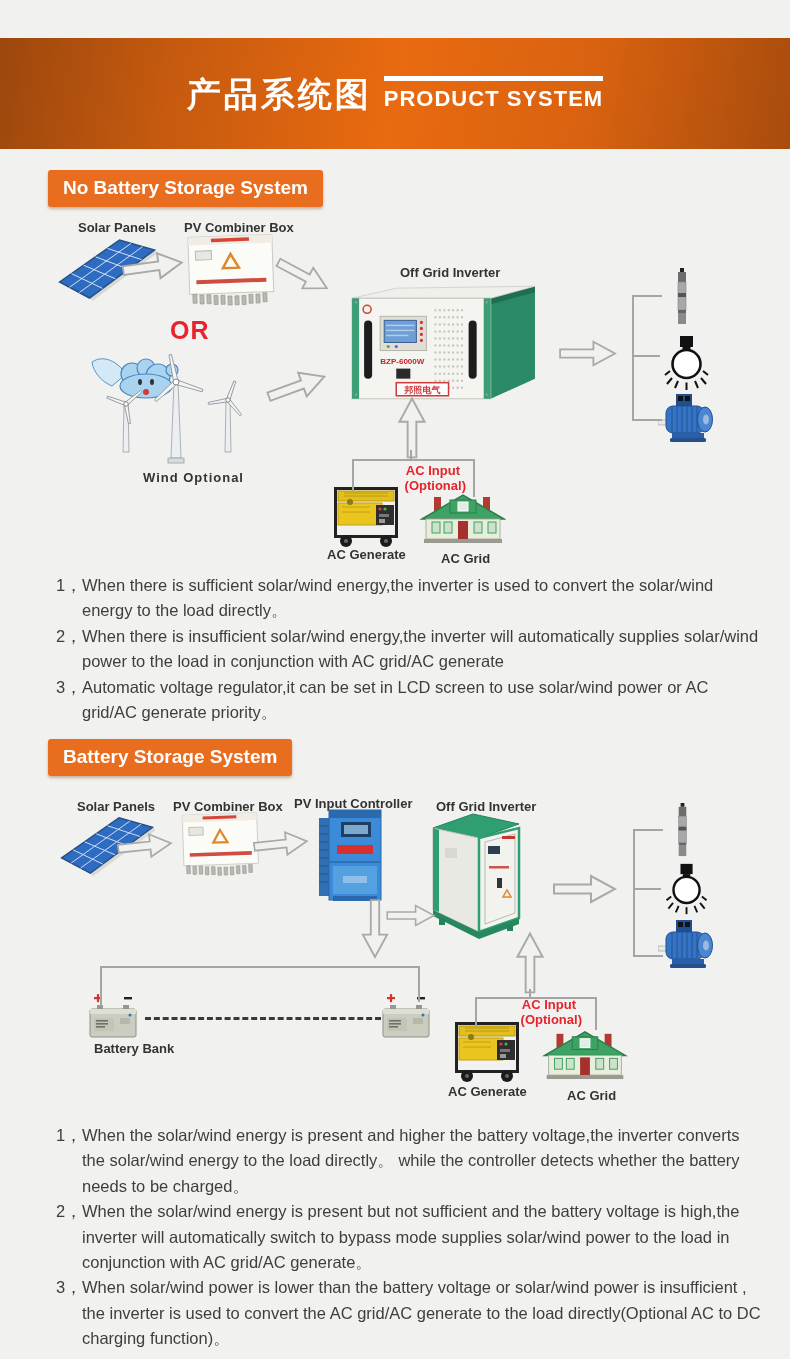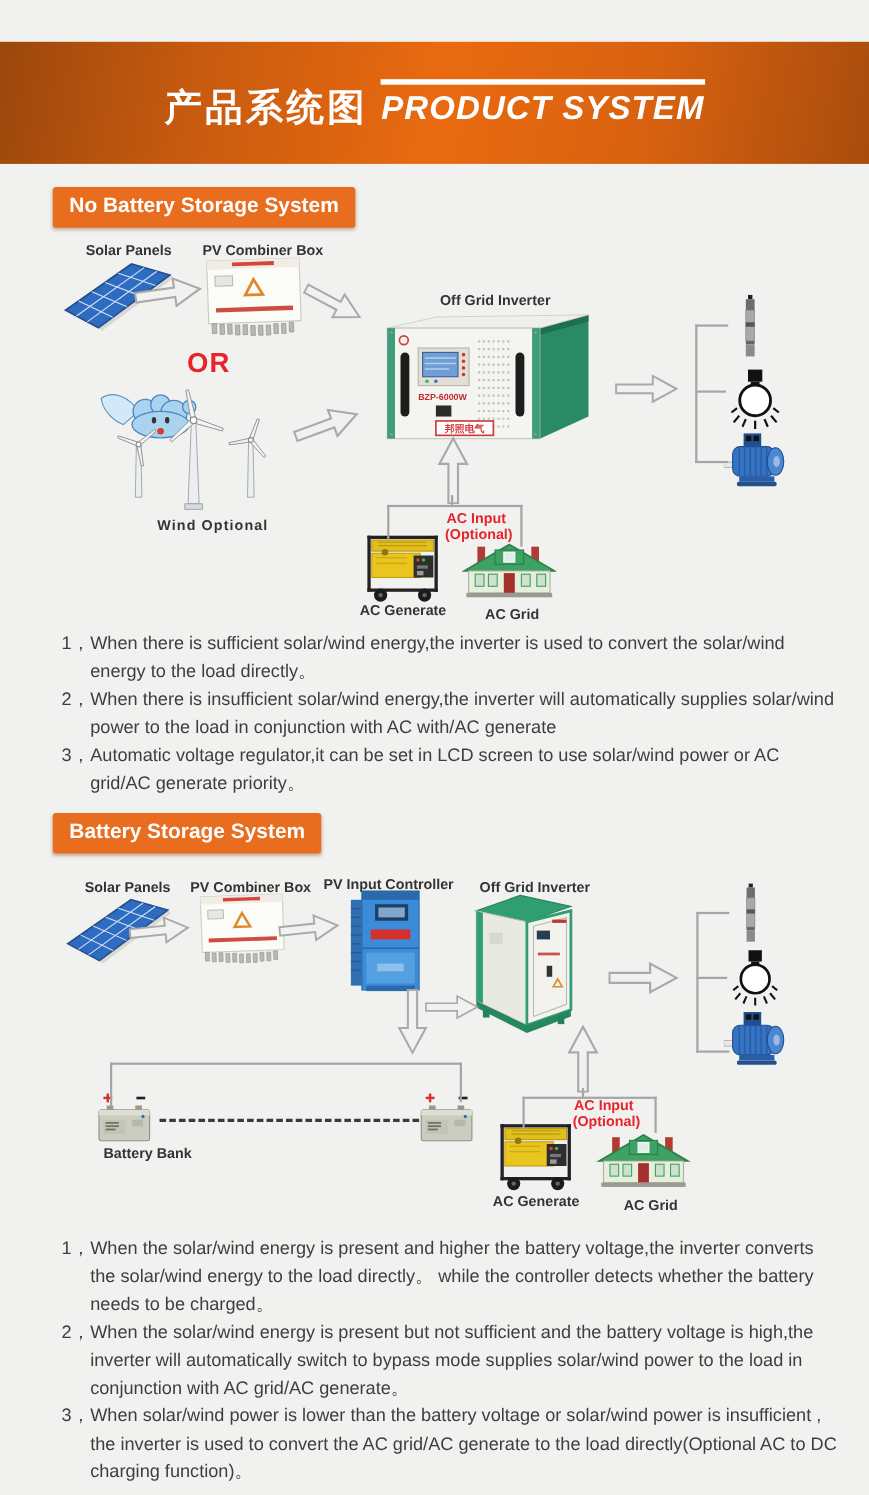--- a/index.html
+++ b/index.html
@@ -6,21 +6,21 @@
   #page{position:relative;width:790px;height:1359px;background:#f1f1ef;overflow:hidden;
         font-family:"Liberation Sans","DejaVu Sans",sans-serif;}
   
   .banner{position:absolute;left:0;top:38px;width:790px;height:111px;
           background:linear-gradient(100deg,#9c470d 0%,#c65a0f 22%,#e96a10 50%,#d96210 74%,#a84c0d 100%);
           display:flex;align-items:center;justify-content:center;}
   .banner-inner{display:flex;align-items:flex-end;gap:12px;}
   .title-zh{color:#fff;font-size:34px;font-weight:bold;letter-spacing:3px;line-height:1;}
   .en-block{display:flex;flex-direction:column;gap:7px;padding-bottom:1px;}
   .en-rule{height:5px;background:#fff;}
-  .title-en{color:#fff;font-size:30px;font-weight:bold;letter-spacing:1px;line-height:1;white-space:nowrap;font-style:italic;}
+  .title-en{color:#fff;font-size:22px;font-weight:bold;letter-spacing:1px;line-height:1;white-space:nowrap;}
   
   .badge{position:absolute;background:#e96d1e;color:#fff;font-weight:bold;font-size:19px;
          padding:7px 15px 8px 15px;border-radius:3px;box-shadow:0 2px 3px rgba(120,60,10,.35);white-space:nowrap;}
   
   .lbl{position:absolute;font-size:13px;font-weight:bold;color:#333;white-space:nowrap;}
   .lbl.red{color:#e8232b;}
   .lbl.ctr{text-align:right;}
   .or{position:absolute;color:#e8232b;font-size:25px;font-weight:bold;letter-spacing:1px;}
   .icon{position:absolute;}
   .arrow{position:absolute;overflow:visible;}
@@ -384,21 +384,21 @@
   <div class="vline" style="left:352px;top:459px;height:33px;"></div>
   <div class="vline" style="left:473px;top:459px;height:38px;"></div>
 
   <div class="notes" style="top:573px;">
     <div class="note">
       <span class="num">1，</span>
       <span class="txt">When there is sufficient solar/wind energy,the inverter is used to convert the solar/wind energy to the load directly。</span>
     </div>
     <div class="note">
       <span class="num">2，</span>
-      <span class="txt">When there is insufficient solar/wind energy,the inverter will automatically supplies solar/wind power to the load in conjunction with AC with/AC generate</span>
+      <span class="txt">When there is insufficient solar/wind energy,the inverter will automatically supplies solar/wind power to the load in conjunction with AC grid/AC generate</span>
     </div>
     <div class="note">
       <span class="num">3，</span>
       <span class="txt">Automatic voltage regulator,it can be set in LCD screen to use solar/wind power or AC grid/AC generate priority。</span>
     </div>
   </div>
 
   <div class="badge" style="left:48px;top:739px;">Battery Storage System</div>
 
   <div class="lbl" style="left:77px;top:799px;">Solar Panels</div>

